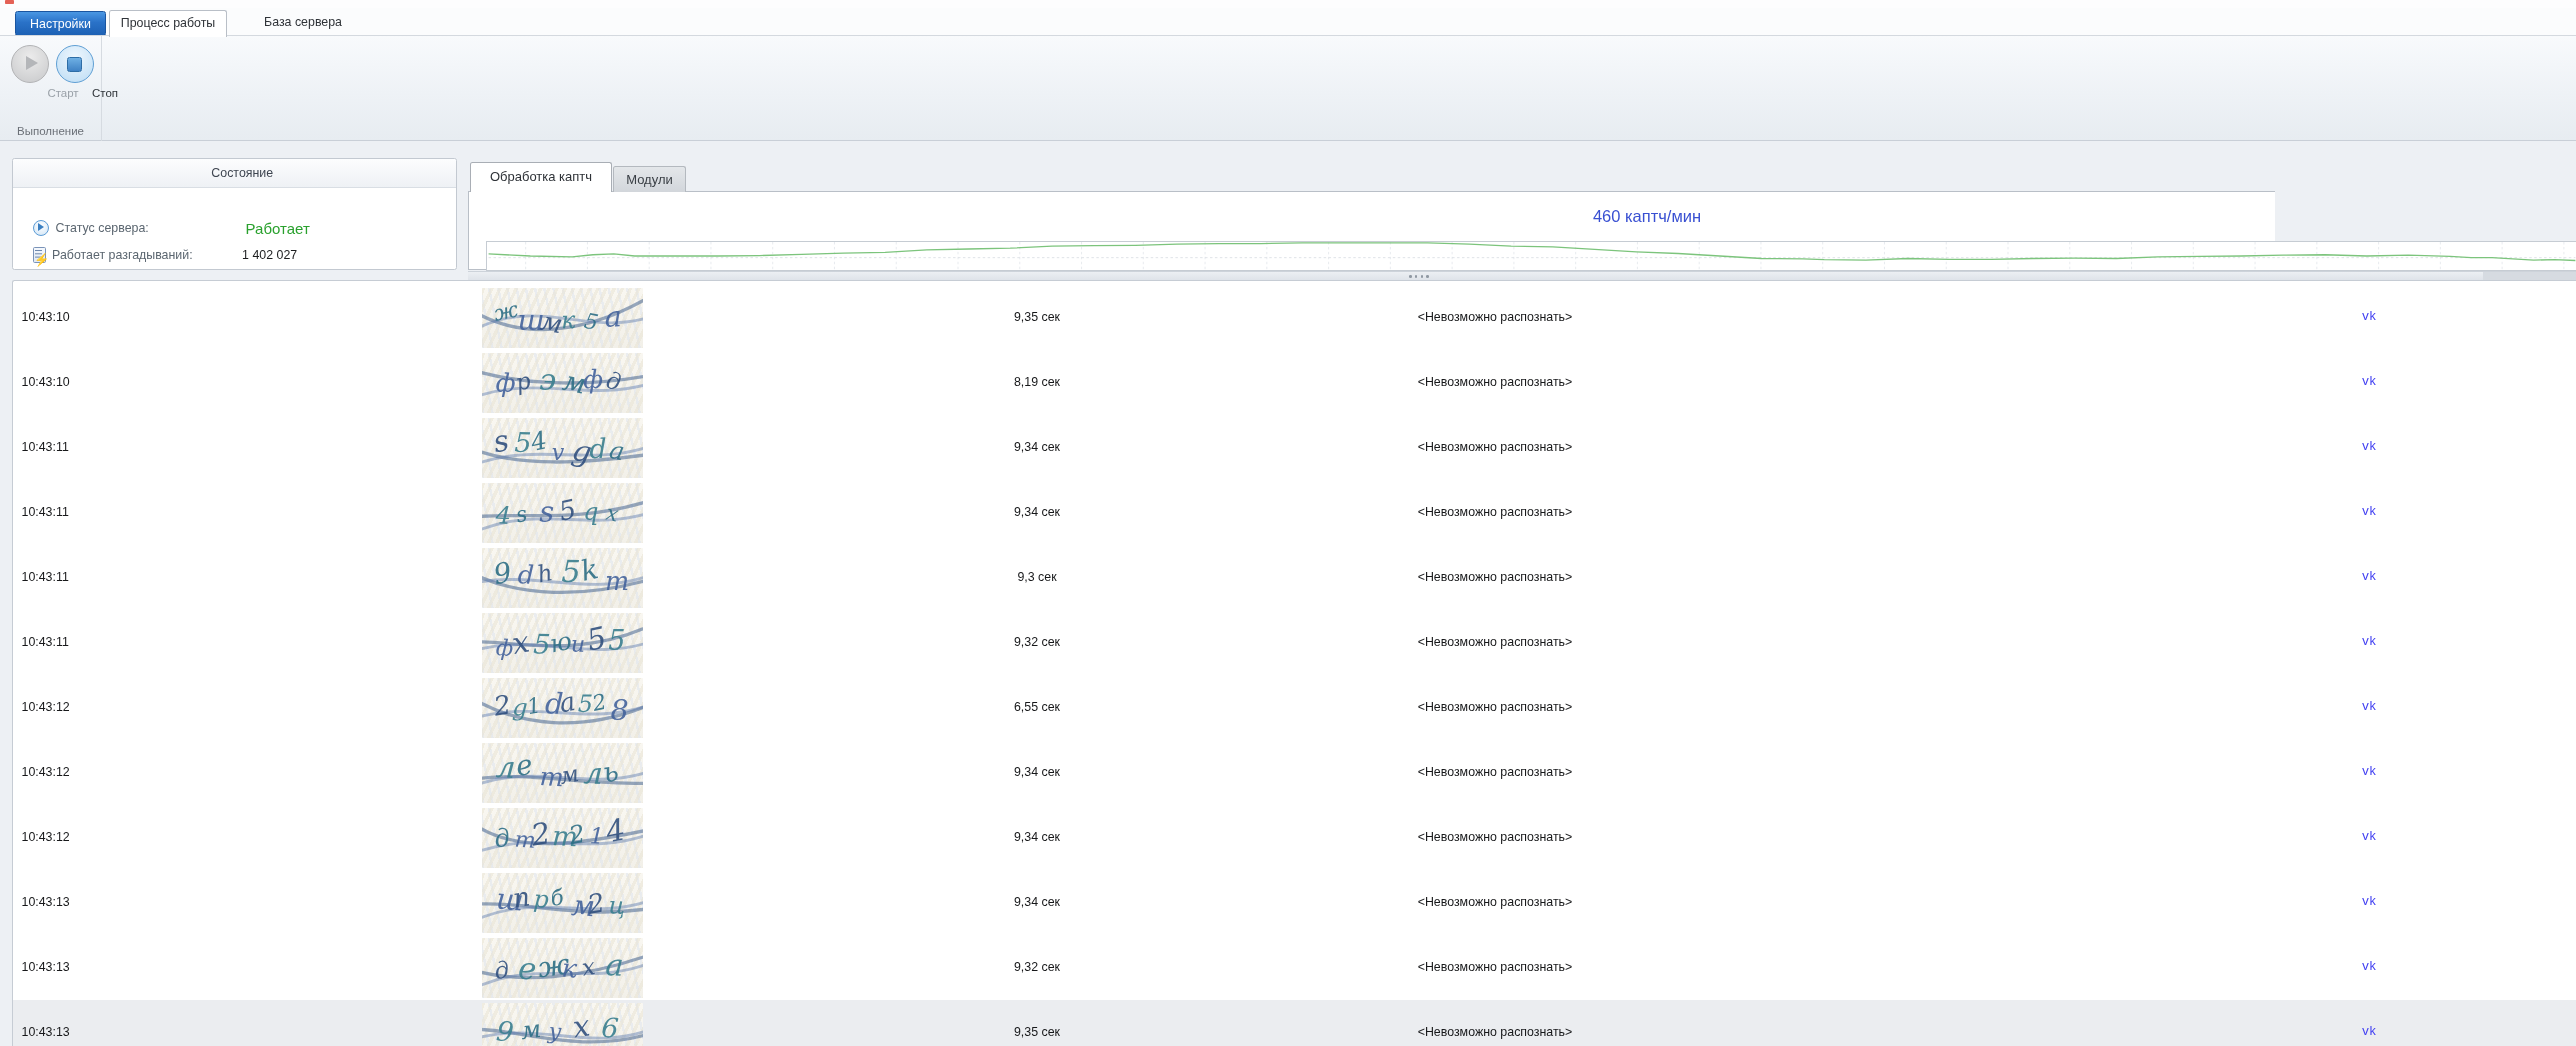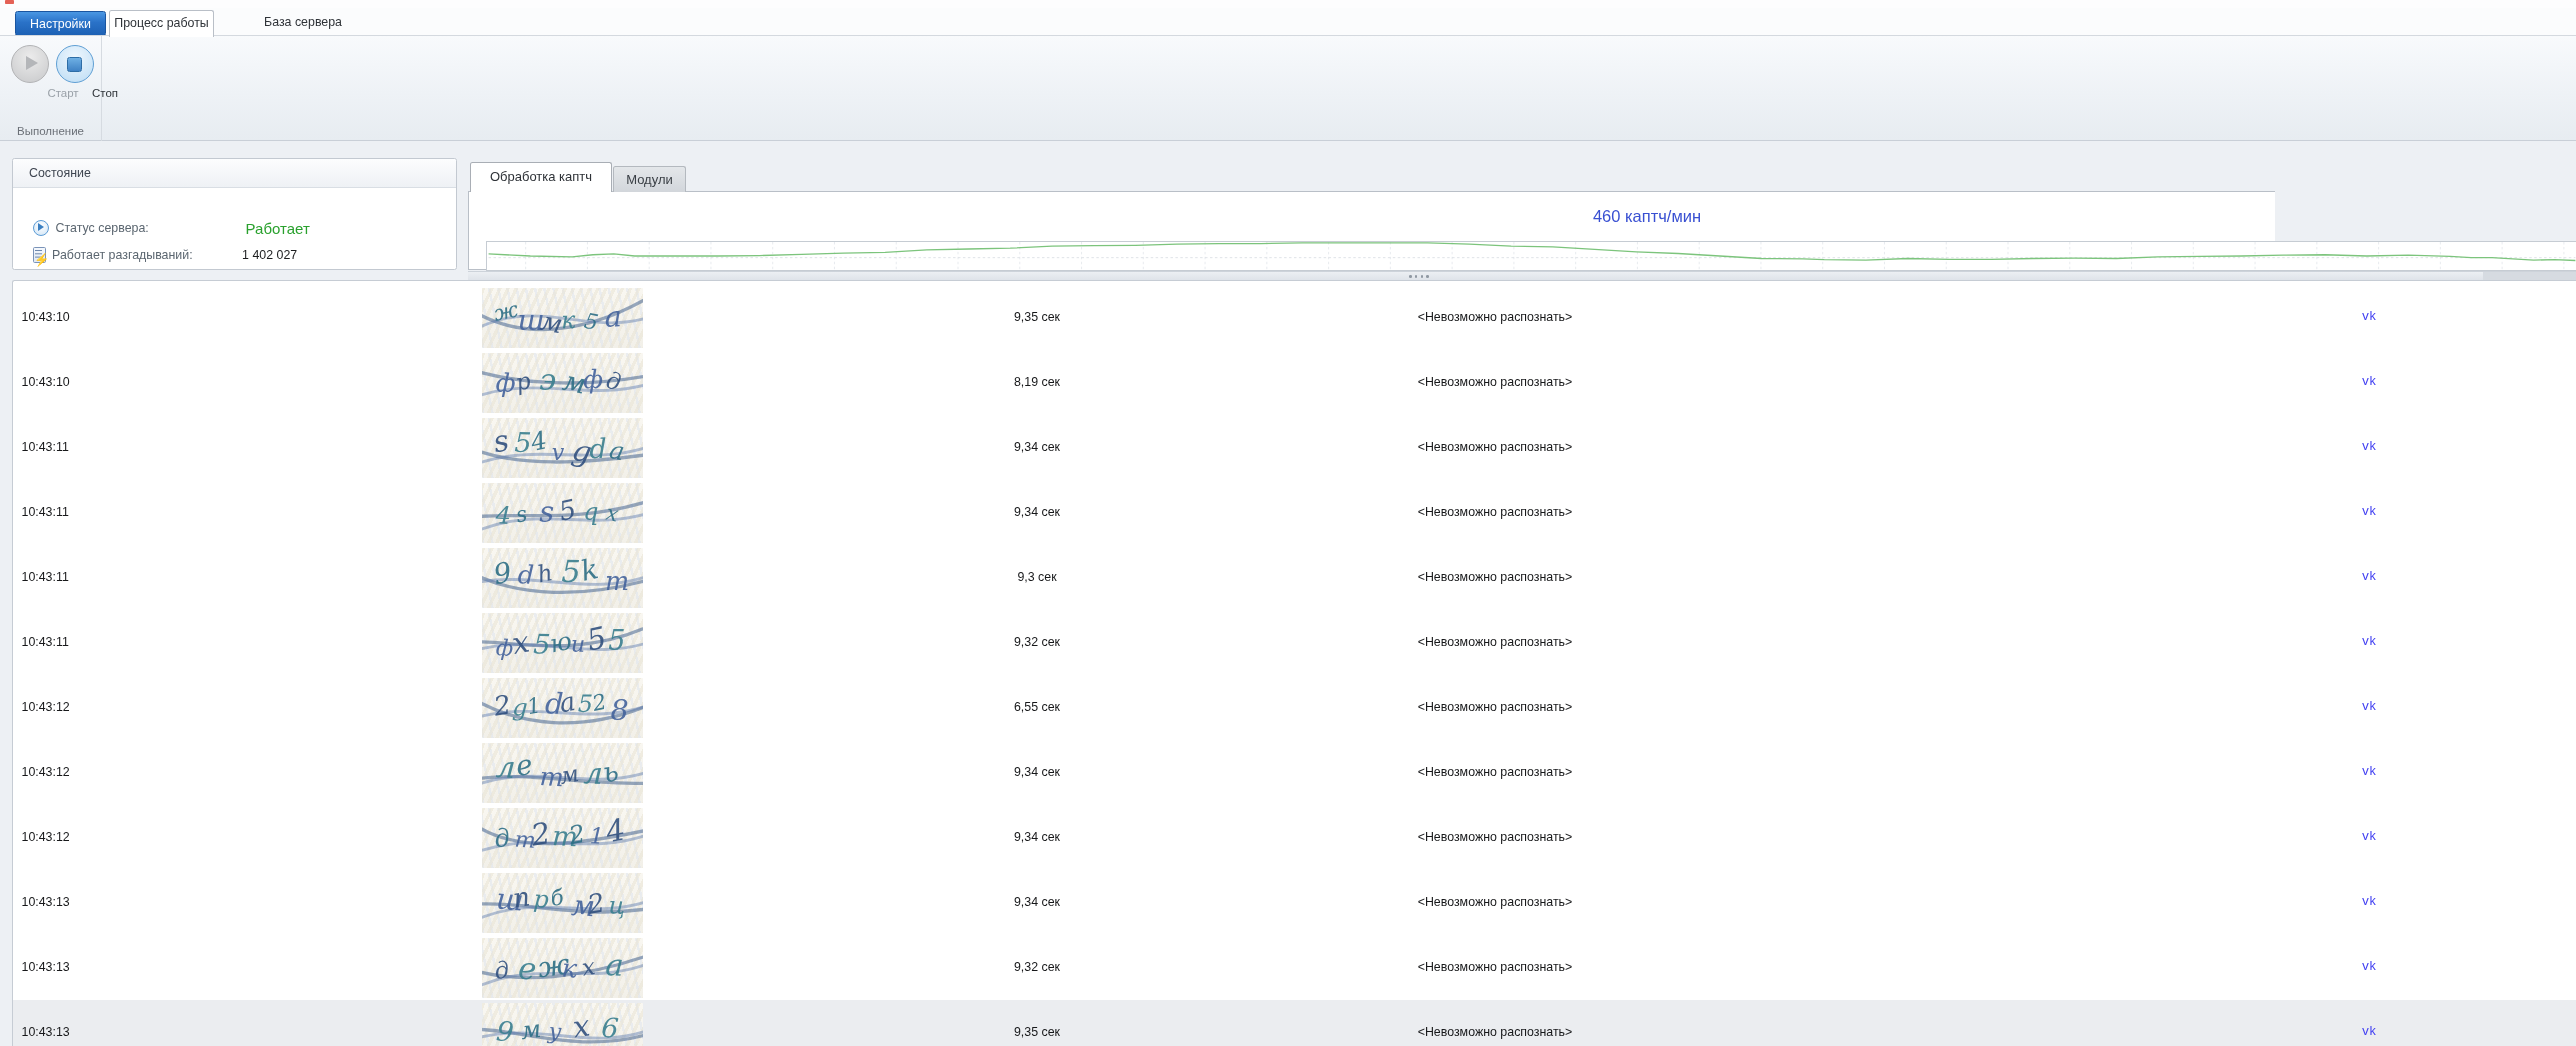--- a/index.html
+++ b/index.html
@@ -19,21 +19,21 @@
     position:absolute;left:15px;top:2.5px;width:91px;height:25px;line-height:25px;
     text-align:center;color:#fff;font-size:12.4px;
     background:linear-gradient(#4a97e3,#2a72c8 45%,#1d61b4);
     border:0.8px solid #1a55a0;border-radius:2.5px;box-sizing:border-box;cursor:default;
   }
   .tab{
     position:absolute;top:1.6px;height:25.6px;line-height:25.6px;text-align:center;
     font-size:12.4px;color:#2f3338;cursor:default;box-sizing:border-box;
   }
   .tab.active{
-    left:109px;width:105px;height:27px;line-height:25.6px;background:#fff;
+    left:109px;width:118px;height:27px;line-height:25.6px;background:#fff;
     border:0.8px solid #b9bfc7;border-bottom:none;border-radius:2.5px 2.5px 0 0;z-index:5;
   }
   .tab.plain{left:241px;width:124px;}
 
   
   .ribbon{
     left:0;top:35px;width:2576px;height:106px;box-sizing:border-box;
     background:linear-gradient(#f8fafc,#eef2f6 55%,#e7ecf1);
     border-top:0.8px solid #d4d9df;border-bottom:0.8px solid #c9cfd7;
   }
@@ -55,21 +55,21 @@
   .rlabel.en{color:#2e3338;}
   .group-label{position:absolute;left:0;bottom:4.1px;width:101px;text-align:center;font-size:11.5px;color:#6b7077;}
 
   
   .status-panel{
     left:11.5px;top:158px;width:445px;height:112px;box-sizing:border-box;
     background:#fff;border:0.8px solid #c3c9d1;border-radius:2.5px;
   }
   .sp-header{
     height:28px;line-height:28px;padding-left:16.5px;font-size:12.4px;color:#3e4550;
-    background:linear-gradient(#fcfdfe,#eef1f5);border-bottom:0.8px solid #d9dee4;border-radius:2.5px 2.5px 0 0;
+    background:linear-gradient(#fcfdfe,#eef1f5);border-bottom:0.8px solid #d9dee4;border-radius:2.5px 2.5px 0 0;text-align:center;
   }
   .sp-row{position:absolute;left:20px;height:20px;display:flex;align-items:center;}
   .sp-row .lbl{margin-left:6.6px;width:190px;font-size:12.4px;color:#5b6670;}
   .val-green{font-size:15px;color:#2aa12e;}
   .val-bold{font-size:12.4px;color:#1c1d1f;font-weight:normal;}
   .ic-playcircle{
     width:16.5px;height:16.5px;border-radius:50%;box-sizing:border-box;position:relative;
     background:radial-gradient(circle at 50% 35%,#ffffff,#cfe4f6);border:1.6px solid #5b9bd5;
   }
   .ic-playcircle::after{

